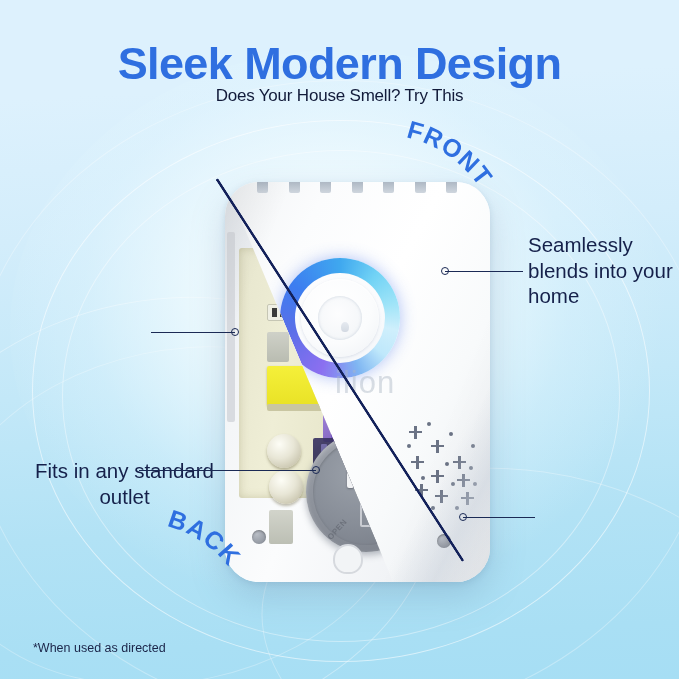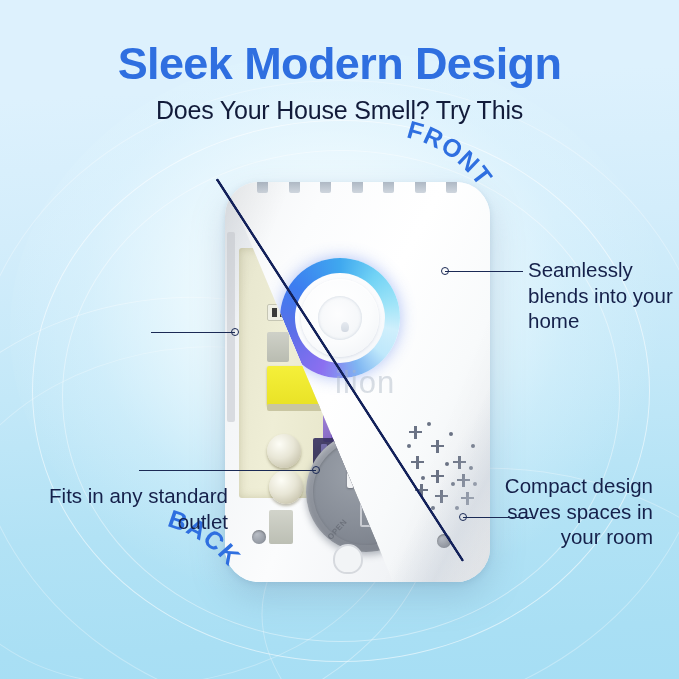--- a/index.html
+++ b/index.html
@@ -37,29 +37,29 @@
   .swirl.s3{left:260px;top:470px;width:520px;height:330px;border-color:rgba(255,255,255,.30);transform:rotate(8deg);}
 
   
   .title{
     position:absolute;left:0;right:0;top:38px;text-align:center;
     font-size:45px;font-weight:bold;letter-spacing:-.6px;
     color:#2f6fe0;
     font-family:"Liberation Sans",sans-serif;
   }
   .subtitle{
-    position:absolute;left:0;right:0;top:96px;text-align:center;
-    font-size:25px;font-weight:normal;letter-spacing:-.2px;
+    position:absolute;left:0;right:0;top:86px;text-align:center;
+    font-size:17px;font-weight:normal;letter-spacing:-.2px;
     color:#121b3a;
   }
 
   
-  .callout{position:absolute;color:#15204a;font-size:20.5px;line-height:25.5px;margin-top:25px;}
+  .callout{position:absolute;color:#15204a;font-size:20.5px;line-height:25.5px;}
   .c-carb{left:33px;top:258px;width:175px;text-align:left;}
-  .c-outlet{left:33px;top:458px;width:195px;text-align:right;}
+  .c-outlet{left:27px;top:458px;width:195px;text-align:center;}
   .c-blend{left:528px;top:232px;width:145px;text-align:left;}
   .c-compact{left:490px;top:448px;width:163px;text-align:right;}
 
   
   .lead{position:absolute;height:0;border-top:1.6px solid #1b2a55;}
   .lead-carb{left:151px;top:332px;width:84px;}
   .lead-outlet{left:139px;top:470px;width:177px;}
   .lead-blend{left:445px;top:271px;width:78px;}
   .lead-compact{left:463px;top:517px;width:72px;}
   .dot{position:absolute;width:8px;height:8px;border-radius:50%;
@@ -375,18 +375,18 @@
   <div class="dot dot-carb"></div>
 
   <div class="callout c-outlet">Fits in any standard outlet</div>
   <div class="lead lead-outlet"></div>
   <div class="dot dot-outlet"></div>
 
   <div class="callout c-blend">Seamlessly blends into your home</div>
   <div class="lead lead-blend"></div>
   <div class="dot dot-blend"></div>
 
-  <div class="callout c-compact">Compact design saves spaces in your room</div>
   <div class="lead lead-compact"></div>
   <div class="dot dot-compact"></div>
 
+  <div class="footnote">*When used as directed</div>
 
 </div>
 
 </body></html>

